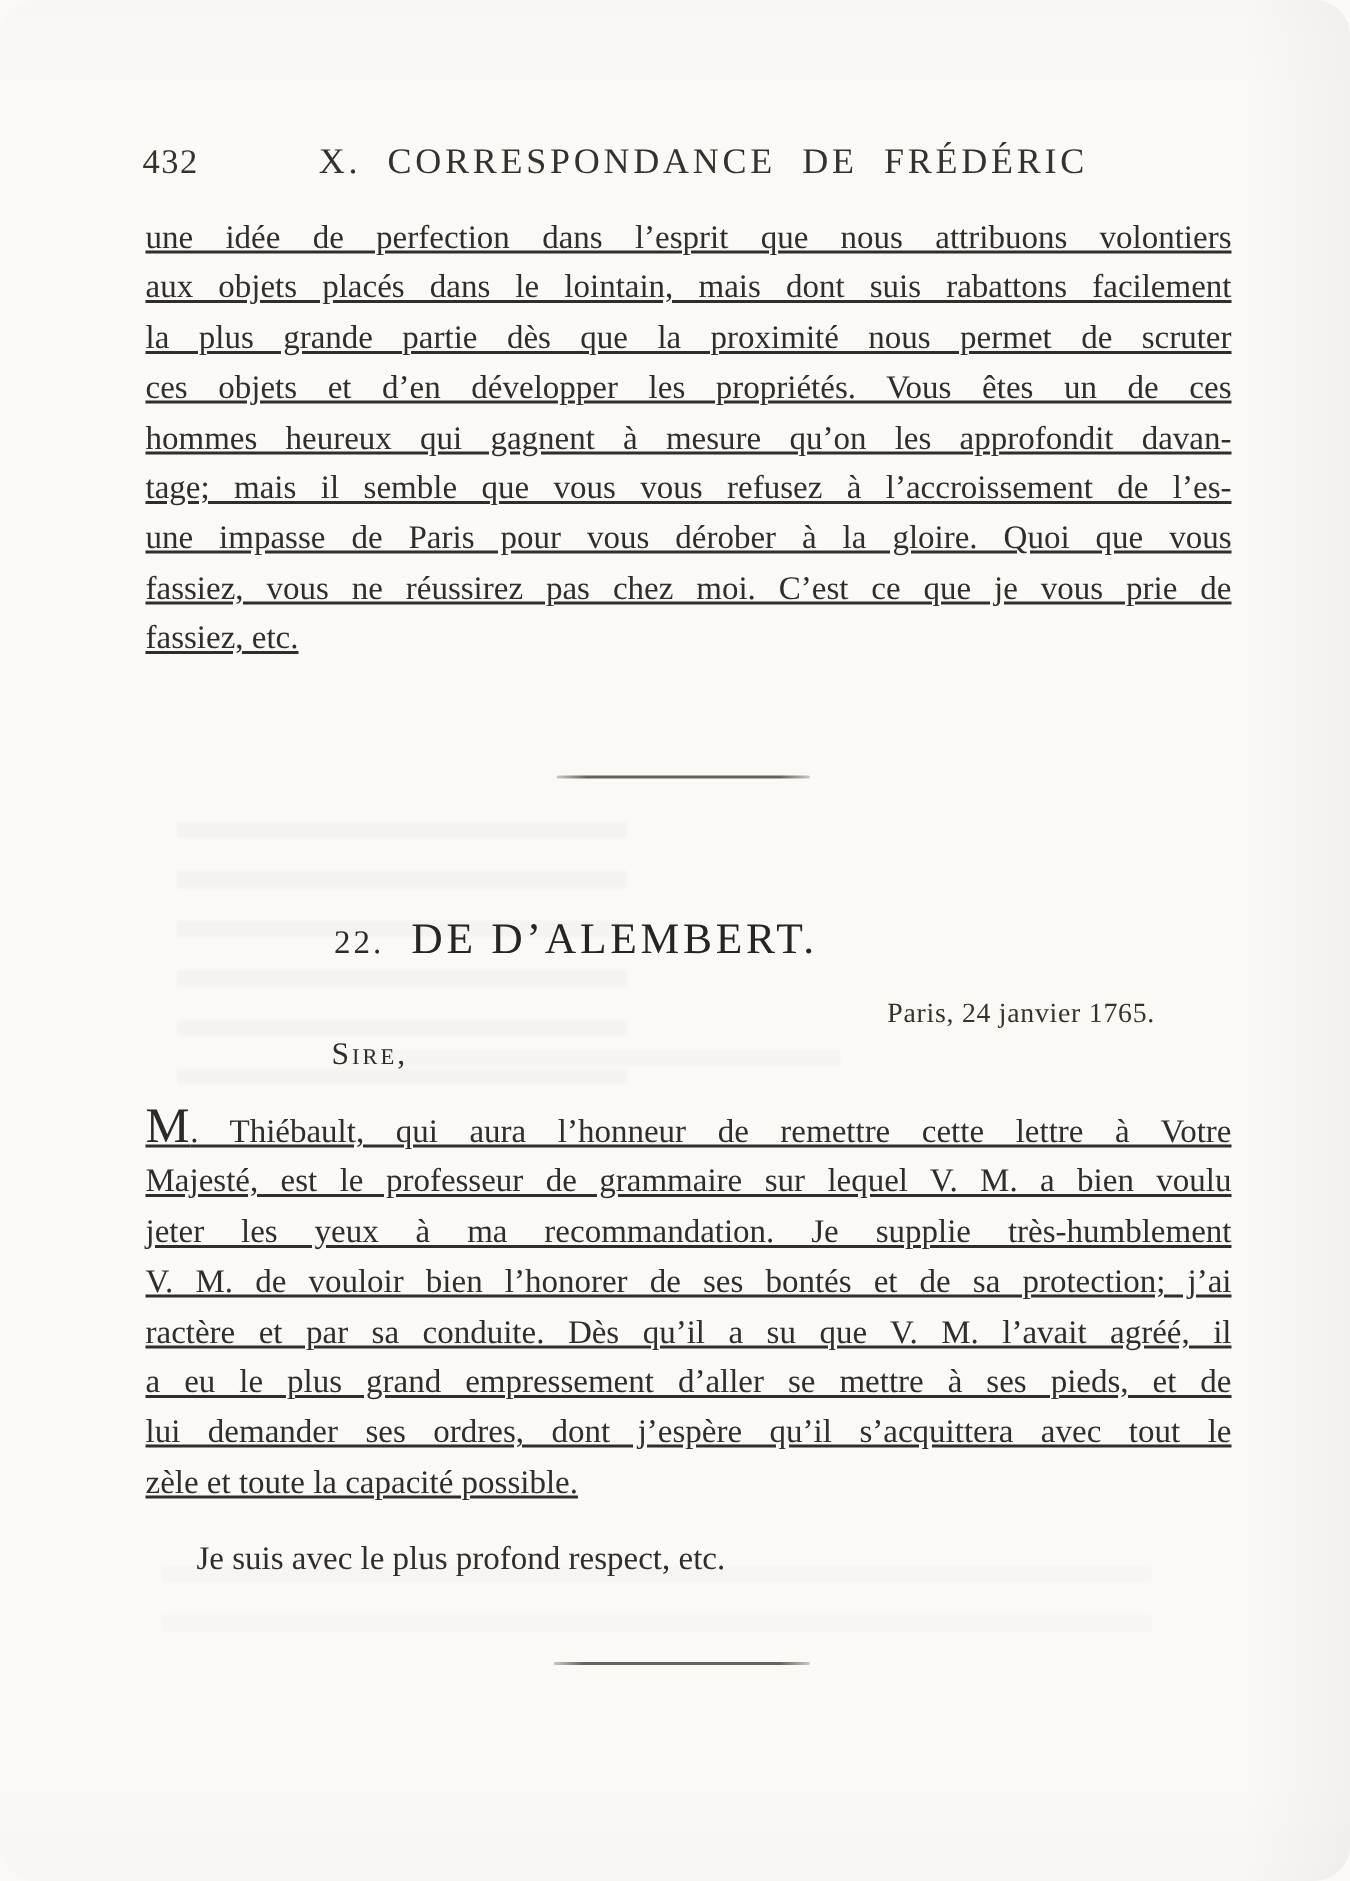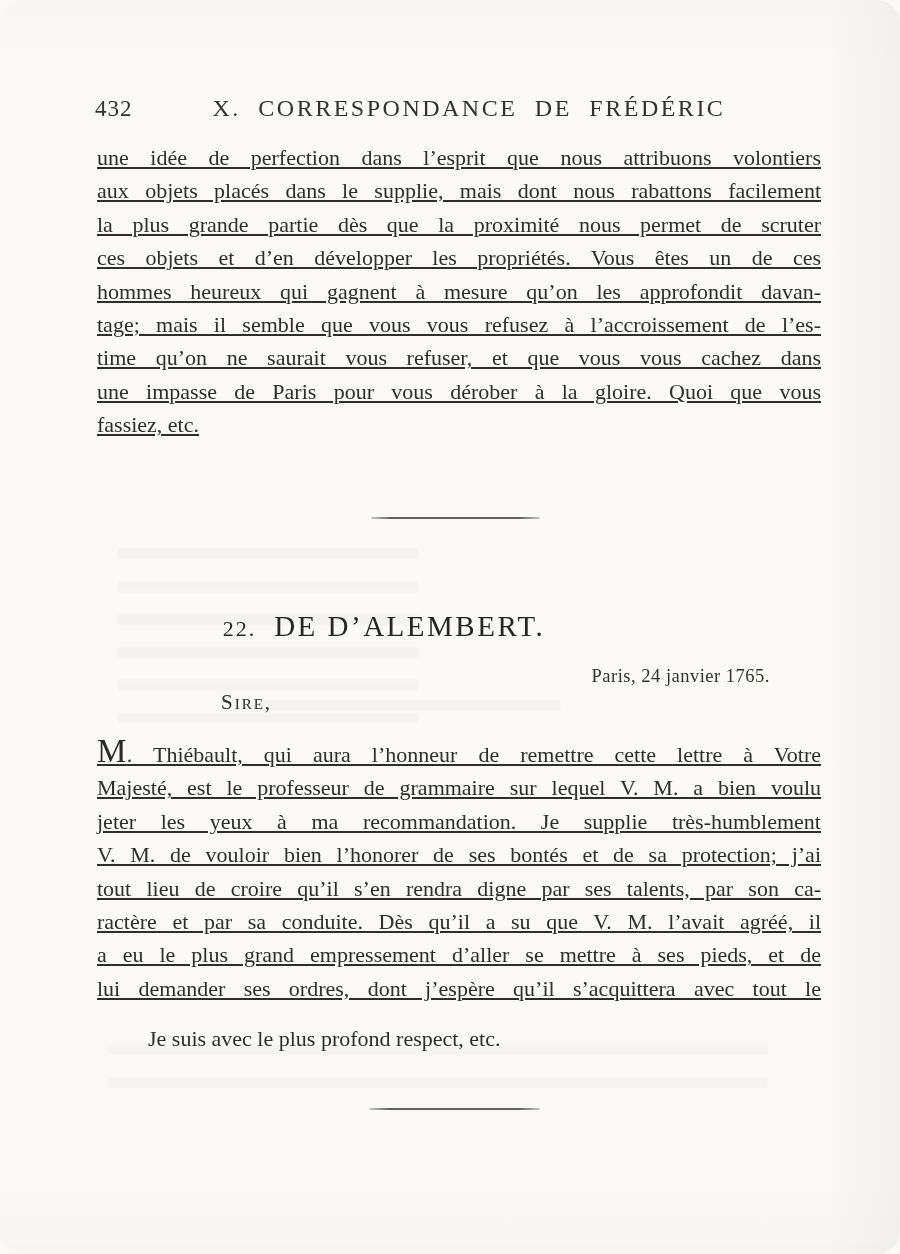--- a/index.html
+++ b/index.html
@@ -130,21 +130,20 @@
     letter-spacing: 2px;
     color: #2e2d29;
     margin-left: 20px;
   }
   .closing {
     position: absolute;
     top: 1026px;
     left: 131px;
     font-size: 22px;
     color: #2f2e2b;
-    margin-left: 17px;
   }
 
   
   .ghost {
     position: absolute;
     pointer-events: none;
     filter: blur(1.2px);
     background: repeating-linear-gradient(
       to bottom,
       rgba(125,112,128,0.055) 0px,
@@ -161,27 +160,27 @@
 
 <div class="page">
 
   <div class="running-head">
     <span class="folio">432</span>
     <span class="head-title">X. CORRESPONDANCE DE FRÉDÉRIC</span>
   </div>
 
   <div class="para para-top">
     <div class="jline">une idée de perfection dans l’esprit que nous attribuons volontiers</div>
-    <div class="jline">aux objets placés dans le supplie, mais dont nous rabattons facilement</div>
+    <div class="jline">aux objets placés dans le lointain, mais dont suis rabattons facilement</div>
     <div class="jline">la plus grande partie dès que la proximité nous permet de scruter</div>
     <div class="jline">ces objets et d’en développer les propriétés. Vous êtes un de ces</div>
     <div class="jline">hommes heureux qui gagnent à mesure qu’on les approfondit davan-</div>
     <div class="jline">tage; mais il semble que vous vous refusez à l’accroissement de l’es-</div>
-    <div class="jline">time qu’on ne saurait vous refuser, et que vous vous cachez dans</div>
     <div class="jline">une impasse de Paris pour vous dérober à la gloire. Quoi que vous</div>
+    <div class="jline">fassiez, vous ne réussirez pas chez moi. C’est ce que je vous prie de</div>
     <div class="jline last">fassiez, etc.</div>
   </div>
 
   <div class="ghost ghost-1"></div>
   <div class="ghost ghost-2"></div>
   <div class="ghost ghost-3"></div>
 
   <div class="divider divider-1"></div>
 
   <h2 class="section-head">
@@ -190,23 +189,23 @@
   </h2>
 
   <div class="dateline">Paris, 24 janvier 1765.</div>
   <div class="salutation">Sire,</div>
 
   <div class="para letter-body">
     <div class="jline"><span class="initial">M</span><span>. Thiébault, qui aura l’honneur de remettre cette lettre à Votre</span></div>
     <div class="jline">Majesté, est le professeur de grammaire sur lequel V. M. a bien voulu</div>
     <div class="jline">jeter les yeux à ma recommandation. Je supplie très-humblement</div>
     <div class="jline">V. M. de vouloir bien l’honorer de ses bontés et de sa protection; j’ai</div>
-    <div class="jline">tout lieu de croire qu’il s’en rendra digne par ses talents, par son ca-</div>
     <div class="jline">ractère et par sa conduite. Dès qu’il a su que V. M. l’avait agréé, il</div>
     <div class="jline">a eu le plus grand empressement d’aller se mettre à ses pieds, et de</div>
     <div class="jline">lui demander ses ordres, dont j’espère qu’il s’acquittera avec tout le</div>
+    <div class="jline last">zèle et toute la capacité possible.</div>
   </div>
 
   <div class="closing">Je suis avec le plus profond respect, etc.</div>
 
   <div class="divider divider-2"></div>
 
 </div>
 
 </body></html>

